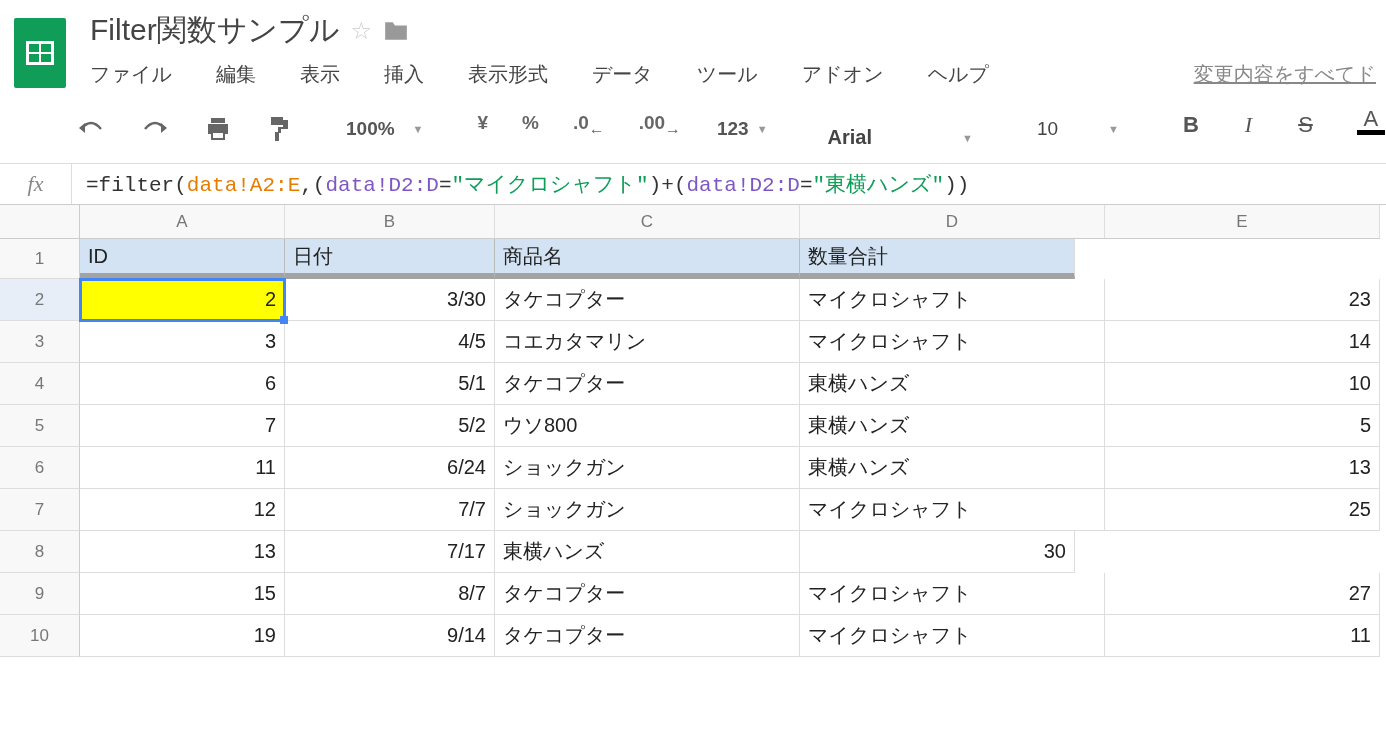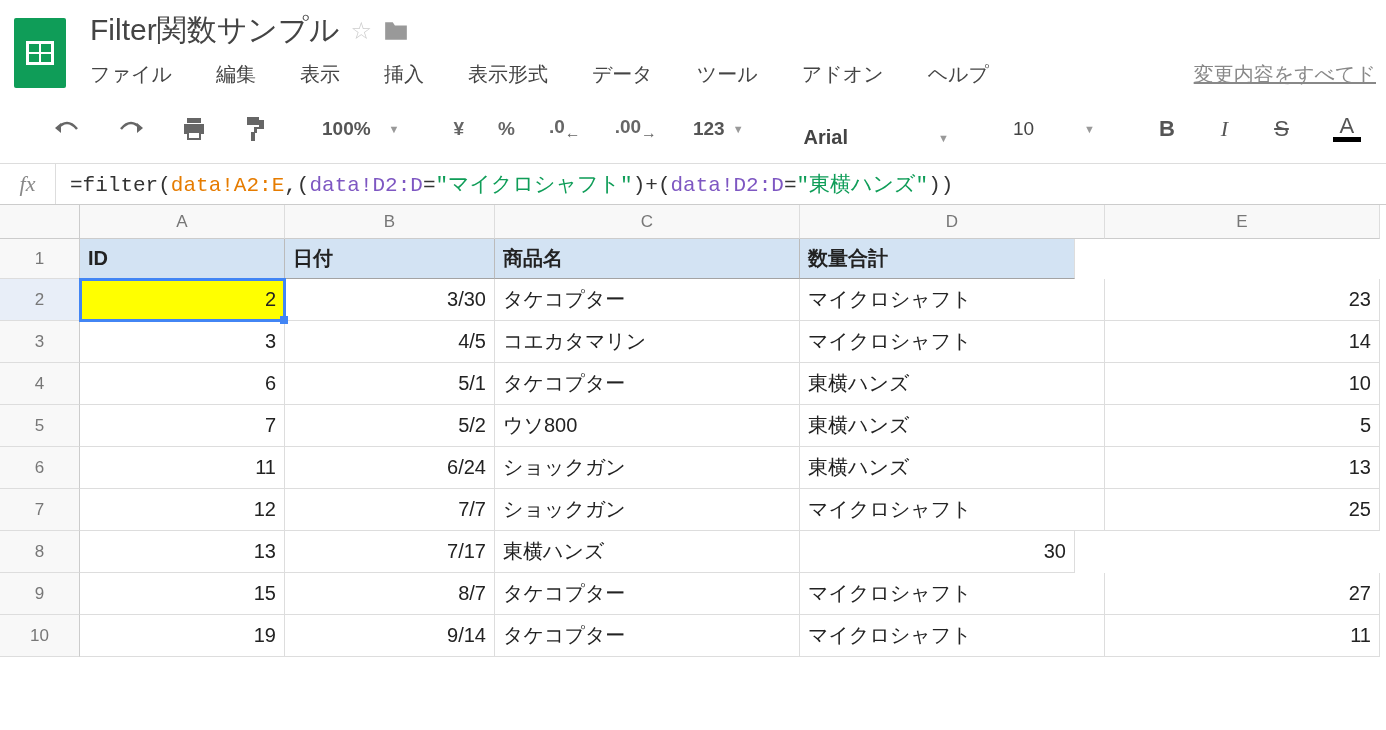--- a/index.html
+++ b/index.html
@@ -14,59 +14,59 @@
 .title-area { flex: 1; padding-left: 20px; }
 .title-row { display: flex; align-items: center; gap: 11px; margin-bottom: 10px; }
 .doc-title { font-size: 30px; font-weight: 400; color: #444; }
 .star-icon { color: #ccc; font-size: 24px; }
 .folder-icon { color: #999; font-size: 24px; }
 
 .menu-bar { display: flex; align-items: center; gap: 44px; font-size: 20px; color: #444; }
 .menu-item { cursor: pointer; }
 .menu-right { margin-left: auto; margin-right: 10px; color: #888; text-decoration: underline; font-size: 20px; }
 
-.toolbar { display: flex; align-items: center; padding: 16px 20px 14px 44px; gap: 18px; }
+.toolbar { display: flex; padding: 16px 20px 14px 68px; gap: 18px; }
 .tool-btn { padding: 5px 10px; color: #666; font-size: 22px; display: flex; align-items: center; cursor: pointer; }
 .tool-sep { width: 26px; }
 .zoom-sel { display: flex; align-items: center; gap: 18px; color: #555; font-size: 19px; font-weight: bold; padding: 0 10px; }
 .dropdown-arrow { color: #999; font-size: 11px; }
 .fmt-btn { padding: 4px 8px; color: #666; font-size: 19px; font-weight: bold; cursor: pointer; }
 .font-sel { display: flex; align-items: center; gap: 90px; color: #444; font-size: 20px; font-weight: bold; padding: 0 14px; margin-top: 18px; }
 .size-sel { display: flex; align-items: center; gap: 50px; color: #444; font-size: 19px; padding: 0 14px; }
 .style-btn { padding: 4px 14px; font-size: 22px; cursor: pointer; color: #555; }
 .bold { font-weight: bold; }
 .italic { font-style: italic; font-family: serif; }
 .strike { text-decoration: line-through; }
 .text-color { display: flex; flex-direction: column; align-items: center; padding: 0 12px; }
 .text-color-a { font-size: 22px; color: #555; line-height: 1; }
 .text-color-bar { width: 28px; height: 5px; background: #000; }
 
 .formula-bar { display: flex; align-items: center; border-top: 1px solid #ddd; border-bottom: 1px solid #ccc; height: 42px; }
-.fx-label { width: 56px; text-align: center; font-style: italic; font-family: serif; color: #888; font-size: 22px; border-right: 1px solid #ddd; height: 100%; display: flex; align-items: center; justify-content: center; }
+.fx-label { width: 72px; text-align: center; font-style: italic; font-family: serif; color: #888; font-size: 22px; border-right: 1px solid #ddd; height: 100%; display: flex; align-items: center; justify-content: center; }
 .formula-content { flex: 1; padding-left: 14px; font-family: "Courier New", monospace; font-size: 21px; color: #333; }
 .fx-fn { color: #333; }
 .fx-range { color: #e67c00; }
 .fx-paren { color: #333; }
 .fx-str { color: #0f9d58; }
 .fx-ref { color: #7e57c2; }
 
 .grid { display: flex; }
 .corner { width: 80px; height: 34px; background: #f8f8f8; border-right: 1px solid #ccc; border-bottom: 1px solid #ccc; }
 .col-headers { display: flex; }
 .col-header { height: 34px; background: #f8f8f8; border-right: 1px solid #ddd; border-bottom: 1px solid #ccc; display: flex; align-items: center; justify-content: center; color: #777; font-size: 17px; }
 
 .rows-area { display: flex; }
 .row-headers { display: flex; flex-direction: column; }
 .row-header { width: 80px; background: #f8f8f8; border-right: 1px solid #ccc; border-bottom: 1px solid #ddd; display: flex; align-items: center; justify-content: center; color: #777; font-size: 17px; }
 .row-header.selected { background: #e8eef8; }
 
 .cells { display: flex; flex-direction: column; }
 .cell-row { display: flex; }
 .cell { border-right: 1px solid #ddd; border-bottom: 1px solid #ddd; padding: 0 8px; display: flex; align-items: center; font-size: 20px; color: #222; }
-.cell.header-cell { background: #d3e3f3; font-weight: bold; border-bottom: 1px solid #a3a3a3; border-right: 1px solid #bbb; }
+.cell.header-cell { background: #d3e3f3; font-weight: normal; border-bottom: 6px solid #a3a3a3; border-right: 1px solid #bbb; }
 .cell.header-cell:last-child { border-right: 1px solid #ddd; }
 .cell.num { justify-content: flex-end; }
 .cell.selected { background: #ffff00; outline: 3px solid #4285f4; outline-offset: -2px; position: relative; }
 .cell.selected::after { content: ''; position: absolute; right: -4px; bottom: -4px; width: 8px; height: 8px; background: #4285f4; }
 
 .col-A { width: 205px; }
 .col-B { width: 210px; }
 .col-C { width: 305px; }
 .col-D { width: 305px; }
 .col-E { width: 275px; }

